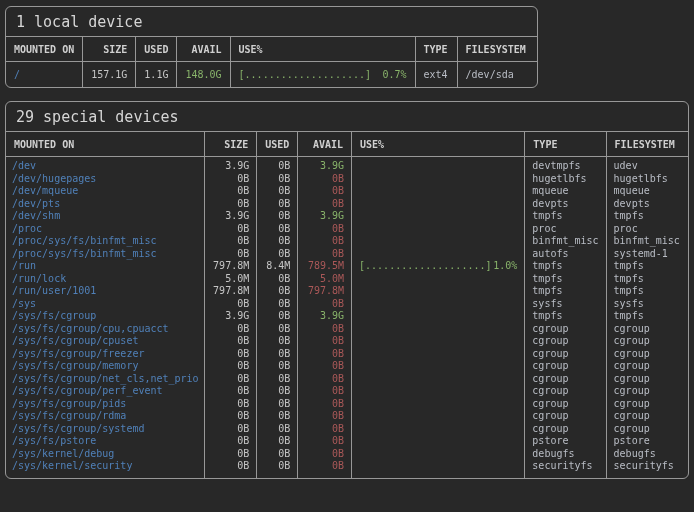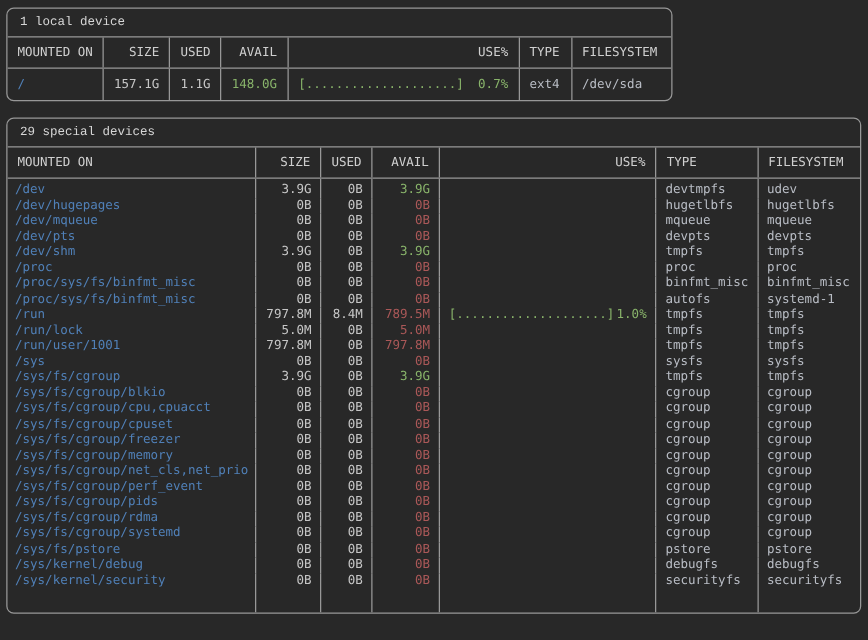--- a/index.html
+++ b/index.html
@@ -14,55 +14,54 @@
     font-family:"DejaVu Sans Mono", monospace;
   }
   .panel{
     border:1px solid var(--border);
     border-radius:6px;
     width:-moz-fit-content;width:fit-content;
     margin-bottom:13px;
     overflow:hidden;
   }
   .panel-title{
-    font-size:10px;color:var(--title);
+    font-size:15px;color:var(--title);
     padding:6px 10px 5px 10px;
     border-bottom:1px solid var(--border);
     white-space:nowrap;
-    font-family:Liberation Mono, monospace;
   }
   table{border-collapse:collapse;table-layout:fixed;}
   th,td{white-space:nowrap;font-size:10px;overflow:hidden;}
   th{
-    font-weight:normal;color:var(--header);
+    font-weight:bold;color:var(--header);
     padding:7px 8px 6px 8px;
     border-bottom:1px solid var(--border);
   }
   th + th, td + td{border-left:1px solid var(--border);}
   
   .c0{text-align:left;}
   .c1,.c2,.c3{text-align:right;}
-  th.c4{text-align:right;}
+  th.c4{text-align:left;}
   .c5,.c6{text-align:left;}
   
   td.c0{color:var(--blue);}
   td.c1,td.c2{color:var(--val);}
   td.g{color:var(--green);}
   td.r{color:var(--red);}
   td.c5,td.c6{color:var(--tfs);}
   td.c4{color:var(--green);}
   td.c4 .bar{float:left;}
   td.c4 .pct{float:right;}
   
   #local-table td{padding:7px 8px;}
   
   #special-table td{padding:0 7px;line-height:12.5px;}
   #special-table td.c0{padding-left:6px;padding-right:4px;}
   #special-table tbody tr:first-child td{padding-top:3px;}
-  #special-table tbody tr:last-child td{padding-bottom:19px;}
+  #special-table tbody tr:last-child td{padding-bottom:5px;}
 </style>
 </head>
 <body>
 
 <div class="panel">
   <div class="panel-title">1 local device</div>
   <table id="local-table">
     <colgroup>
       <col style="width:71px">
         <col style="width:53px">
@@ -238,29 +237,20 @@
         <tr>
           <td class="c0">/sys/fs/cgroup</td>
           <td class="c1">3.9G</td>
           <td class="c2">0B</td>
           <td class="c3 g">3.9G</td>
           <td class="c4"></td>
           <td class="c5">tmpfs</td>
           <td class="c6">tmpfs</td>
         </tr>
         <tr>
-          <td class="c0">/sys/fs/cgroup/blkio</td>
-          <td class="c1">0B</td>
-          <td class="c2">0B</td>
-          <td class="c3 r">0B</td>
-          <td class="c4"></td>
-          <td class="c5">cgroup</td>
-          <td class="c6">cgroup</td>
-        </tr>
-        <tr>
           <td class="c0">/sys/fs/cgroup/cpu,cpuacct</td>
           <td class="c1">0B</td>
           <td class="c2">0B</td>
           <td class="c3 r">0B</td>
           <td class="c4"></td>
           <td class="c5">cgroup</td>
           <td class="c6">cgroup</td>
         </tr>
         <tr>
           <td class="c0">/sys/fs/cgroup/cpuset</td>

